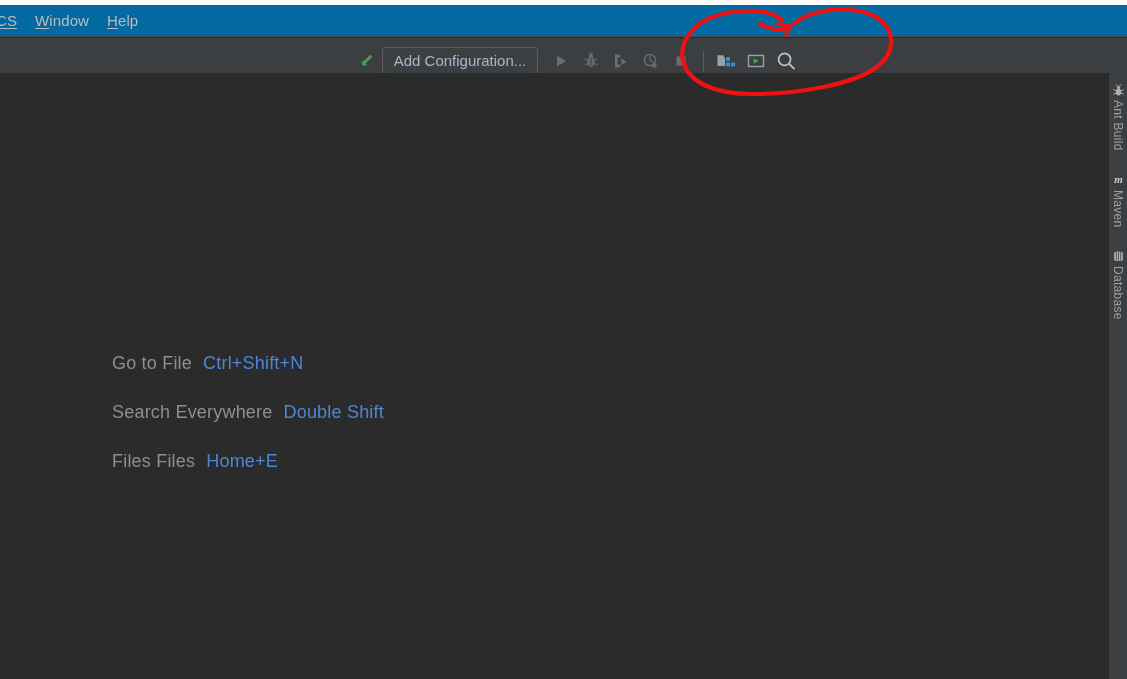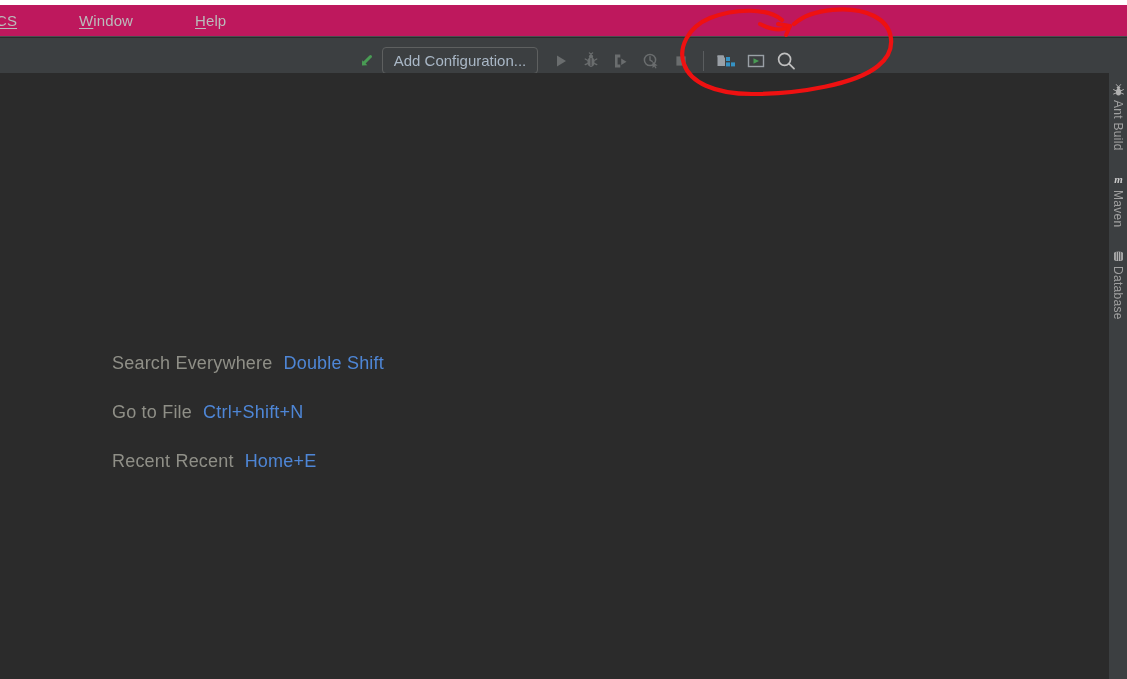--- a/index.html
+++ b/index.html
@@ -29,26 +29,25 @@
     left: 0; top: 0;
     width: 1127px; height: 5px;
     background: #ffffff;
   }
 
   
   .menu-bar {
     position: absolute;
     left: 0; top: 5px;
     width: 1127px; height: 32px;
-    background: #be185d;
+    background: #0369a1;
     border-bottom: 1px solid #4a4d4f;
     box-sizing: border-box;
     display: flex;
     align-items: center;
-    gap: 44px;
   }
   .menu-item {
     color: #bbbbbb;
     font-size: 15px;
     padding: 0 9px;
     line-height: 1;
     white-space: nowrap;
     cursor: default;
     letter-spacing: 0.1px;
   }
@@ -271,31 +270,31 @@
         <circle cx="9.6" cy="9.3" r="6" stroke="#c0c0c0" stroke-width="1.7" fill="none"></circle>
         <path d="M14.2 13.8 L19 18.6" stroke="#c0c0c0" stroke-width="1.8" stroke-linecap="round"></path>
       </svg>
     </div>
   </div>
 
   <div class="editor-area">
     <div class="hints">
 
       <div class="hint-row">
+        <span class="hint-label">Go to File</span>
+        <span class="hint-key">Ctrl+Shift+N</span>
+      </div>
+
+      <div class="hint-row">
         <span class="hint-label">Search Everywhere</span>
         <span class="hint-key">Double Shift</span>
       </div>
 
       <div class="hint-row">
-        <span class="hint-label">Go to File</span>
-        <span class="hint-key">Ctrl+Shift+N</span>
-      </div>
-
-      <div class="hint-row">
-        <span class="hint-label">Recent Recent</span>
+        <span class="hint-label">Files Files</span>
         <span class="hint-key">Home+E</span>
       </div>
 
 
 
     </div>
   </div>
 
   <div class="right-strip">
 

